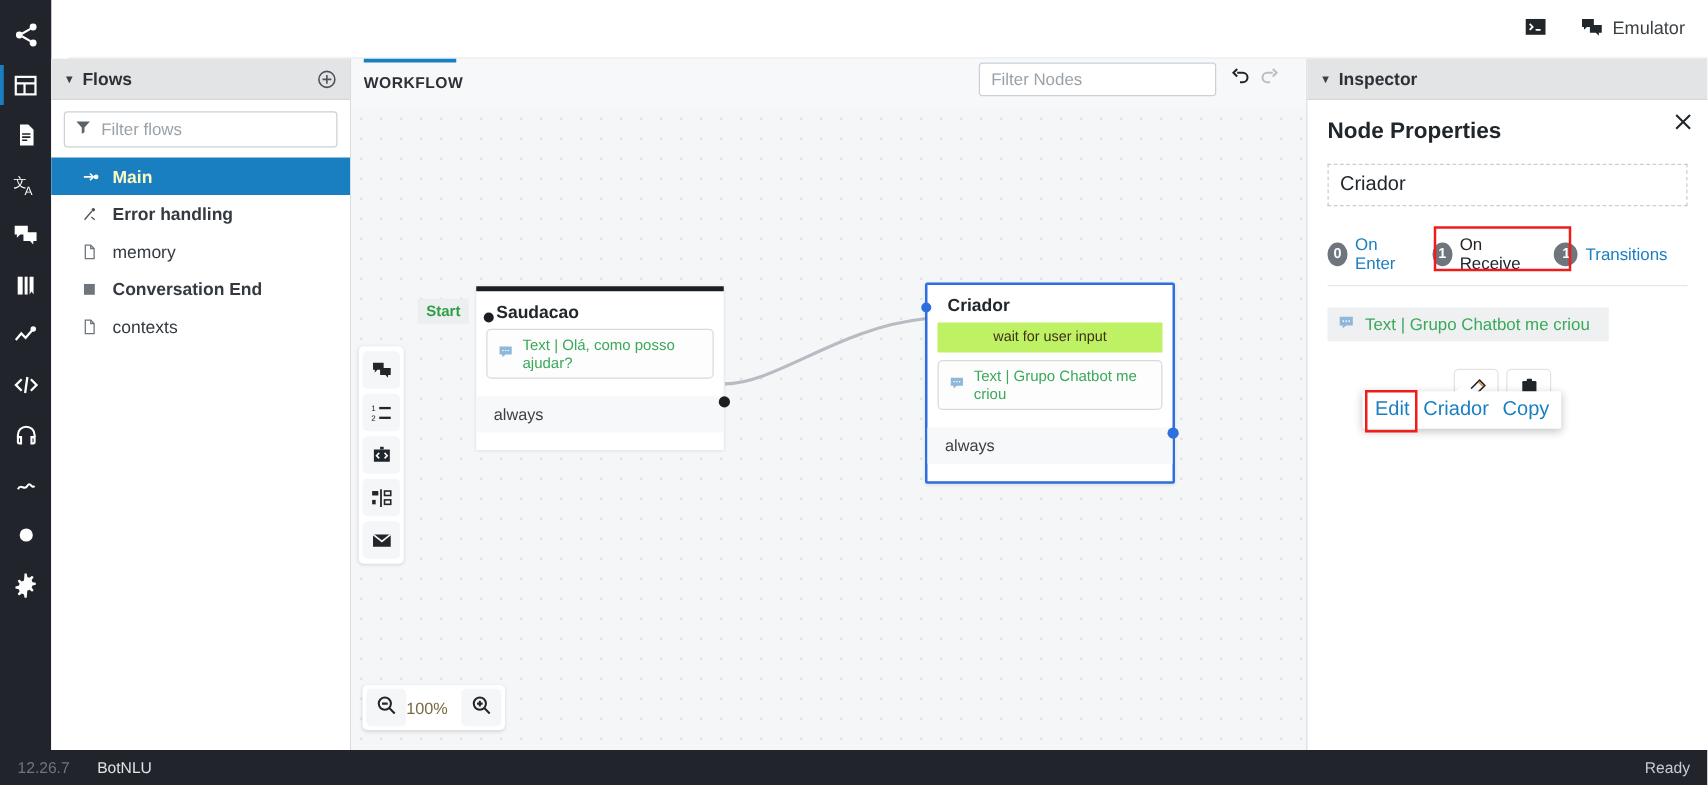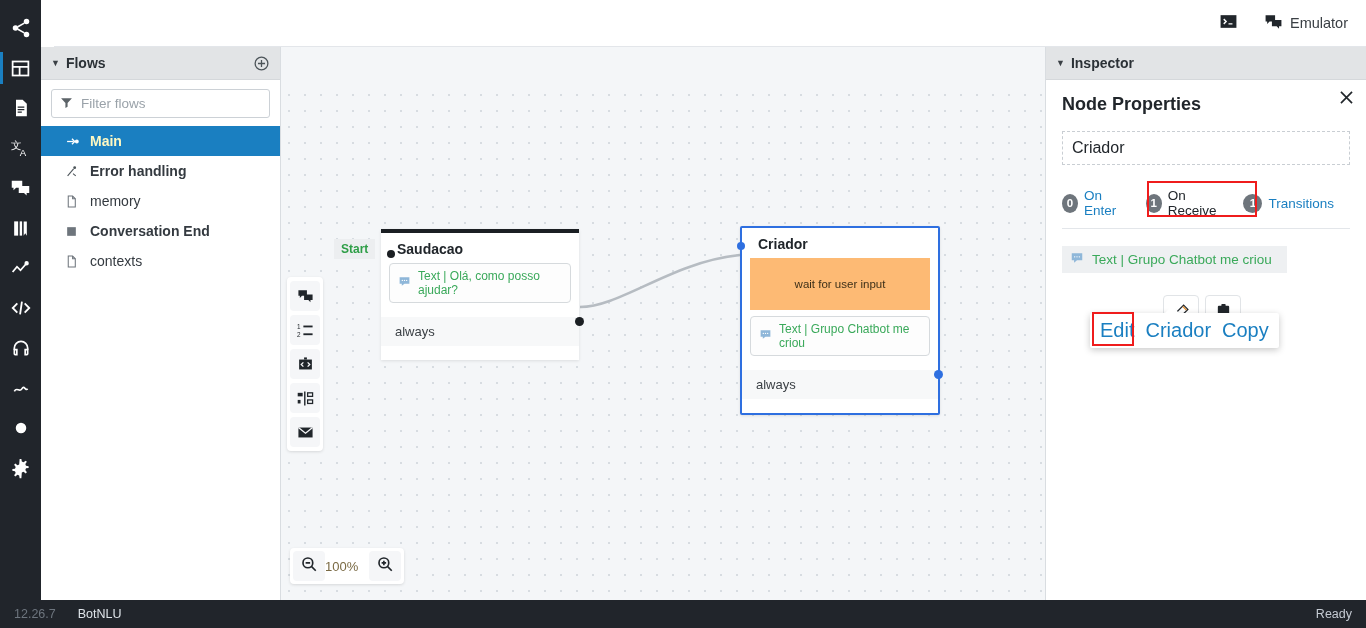--- a/index.html
+++ b/index.html
@@ -173,22 +173,22 @@
     position: absolute; width: 8px; height: 8px; border-radius: 50%;
     background: #1b1f23; left: 6px; top: 17px;
   }
   .node-criador .dot-in { background: #2e6fe0; left: -5px; top: 14px; }
   .dot-out {
     position: absolute; width: 9px; height: 9px; border-radius: 50%;
     background: #1b1f23; right: -5px; bottom: 34px;
   }
   .node-criador .dot-out { background: #2e6fe0; }
   .wait-bar {
-    margin: 0 8px 6px 8px; background: #fdba74; color: #3d3019;
-    text-align: center; font-size: 11.5px; padding: 20px 0; font-weight: normal;
+    margin: 0 8px 6px 8px; background: #bef264; color: #3d3019;
+    text-align: center; font-size: 11.5px; padding: 6px 0; font-weight: normal;
   }
   .action-chip {
     margin: 0 8px; border: 1px solid #d6dadd; border-radius: 4px;
     background: #fdfdfd; padding: 5px 8px;
     display: flex; align-items: center; gap: 7px;
     color: #3aa95a; font-size: 12px;
   }
   .always-row {
     margin: 14px 0 0 0; background: #f7f8f9; padding: 7px 0 7px 14px;
     font-size: 13px; color: #3b4045;
@@ -267,21 +267,21 @@
   .hover-btn {
     width: 36px; height: 36px; background: #ffffff;
     border: 1px solid #e1e4e7; border-radius: 4px;
     display: flex; align-items: center; justify-content: center;
     cursor: pointer;
   }
   .popover {
     position: absolute; left: 44px; top: 233px;
     background: #ffffff; box-shadow: 0 2px 7px rgba(0,0,0,0.22);
     padding: 6px 10px; display: flex; align-items: center; gap: 11px;
-    font-size: 20px; border-radius: 2px;
+    font-size: 16px; border-radius: 2px;
   }
   .popover .pv { color: #1a7fc1; cursor: pointer; }
   .popover .arrow {
     position: absolute; left: 74px; top: -7px;
     width: 0; height: 0;
     border-left: 8px solid transparent; border-right: 8px solid transparent;
     border-bottom: 8px solid #ffffff;
   }
 
   
@@ -461,20 +461,43 @@
               <path d="M6 2h8l5 5v15H6z"></path>
               <path d="M14 2v5h5"></path>
             </svg>
         </span>
         <span>contexts</span>
       </li>
     </ul>
   </div>
 
   <div class="canvas-area">
+    <div class="wf-head">
+      <div class="wf-tab">WORKFLOW</div>
+
+      <div class="filter-nodes">
+        <input type="text" placeholder="Filter Nodes" style="">
+      </div>
+      <div class="undo-btn">
+        <span>
+          <svg width="18" height="18" viewBox="0 0 24 24" fill="none" stroke="#21262b" stroke-width="2.2">
+              <path d="M9 7H15a5 5 0 010 10h-3"></path>
+              <path d="M9 3L5 7l4 4"></path>
+            </svg>
+        </span>
+      </div>
+      <div class="redo-btn">
+        <span>
+          <svg width="18" height="18" viewBox="0 0 24 24" fill="none" stroke="#b9bfc5" stroke-width="2.2">
+              <path d="M15 7H9a5 5 0 000 10h3"></path>
+              <path d="M15 3l4 4-4 4"></path>
+            </svg>
+        </span>
+      </div>
+    </div>
 
     <div class="meta-row">
       <span class="cnt-badge">0</span>
       <span>flow-wide transitions</span>
       <span class="meta-gap"></span>
       <span class="cnt-badge">0</span>
       <span>flow-wide on receives</span>
       <span class="warn-wrap">
         <span>
           <svg width="16" height="16" viewBox="0 0 24 24">

